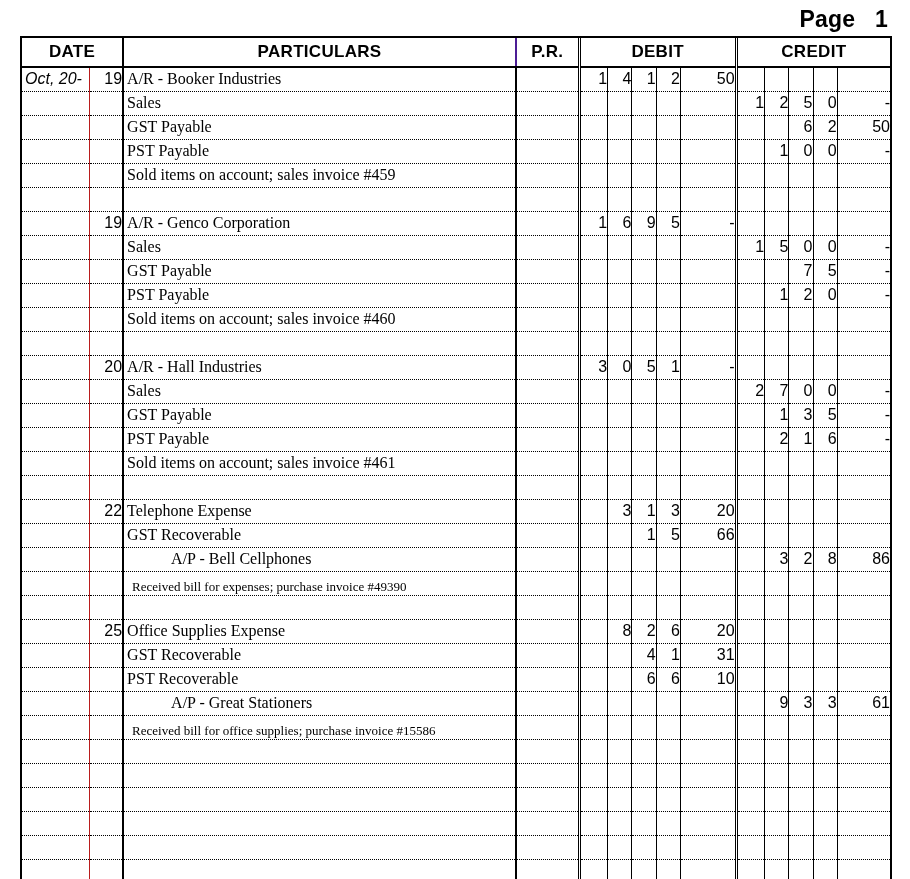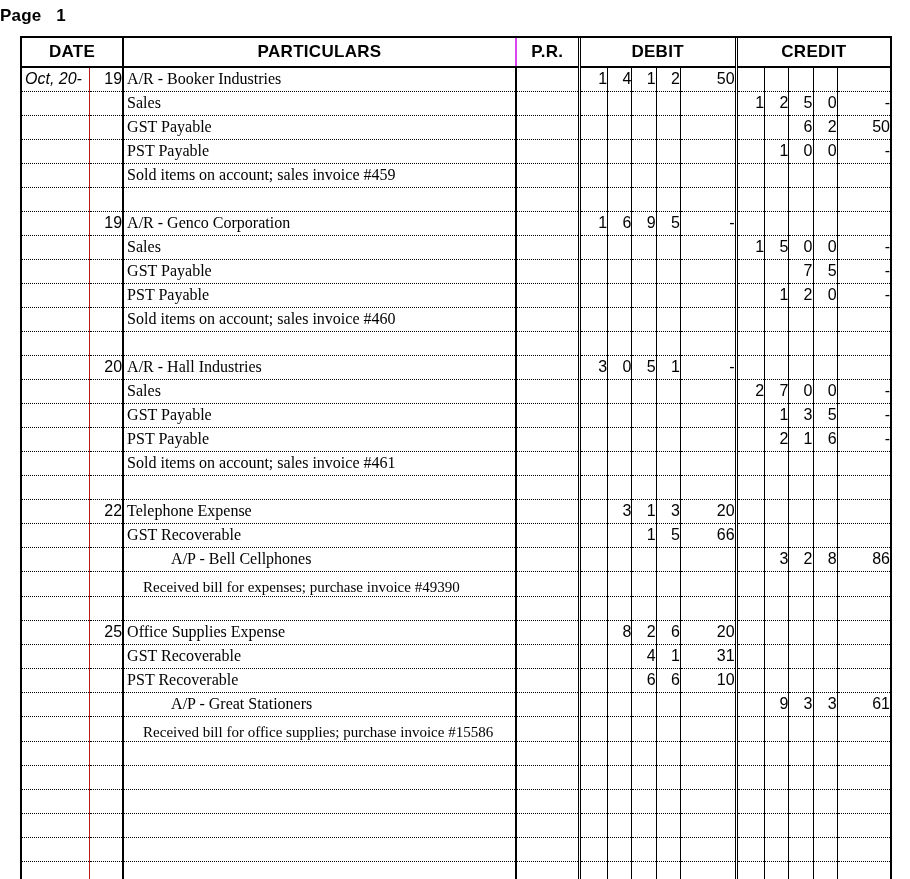--- a/index.html
+++ b/index.html
@@ -21,22 +21,22 @@
     height: 879px;
     box-sizing: border-box;
   }
 
   
   .page-label {
     position: absolute;
     left: 0;
     top: 6px;
     width: 888px;
-    text-align: left;
-    font-size: 17px;
+    text-align: right;
+    font-size: 23px;
     font-weight: bold;
     letter-spacing: 0.2px;
     white-space: pre;
   }
 
   
   .journal {
     position: absolute;
     left: 20px;
     top: 36px;
@@ -65,21 +65,21 @@
   
   thead th {
     height: 29px;
     font-size: 17px;
     font-weight: bold;
     text-align: center;
     border-bottom: 2px solid #000;
     letter-spacing: 0.3px;
   }
   thead th.h-date { border-right: 2px solid #000; }
-  thead th.h-part { border-right: 2px solid #d946ef; }
+  thead th.h-part { border-right: 2px solid #4c1d95; }
   thead th.h-pr   { border-right: 3px double #000; }
   thead th.h-deb  { border-right: 3px double #000; }
 
   
   tbody tr { height: 24px; }
 
   tbody td {
     height: 24px;
     border-bottom: 1px dotted #000;
   }
@@ -106,21 +106,21 @@
   td.k1 { width: 27px; border-right: 1px solid #000; }
   td.k2 { width: 23px; border-right: 1px solid #000; }
   td.k3 { width: 23px; border-right: 1px solid #000; }
   td.k4 { width: 23px; border-right: 1px solid #000; }
   td.k5 { width: 50px; }
 
   
   .p-txt { display: block; padding-left: 3px; font-family: Liberation Serif, serif; }
   .p-txt.lvl1 { }
   .p-txt.lvl2 { padding-left: 47px; }
-  .p-txt.small { font-size: 15px; padding-left: 19px; margin-top: 7px; }
+  .p-txt.small { font-size: 13px; padding-left: 8px; margin-top: 7px; }
 
   td.c-mon .m-txt { display: block; padding-left: 3px; }
 </style>
 </head>
 <body>
 
 <div class="page">
 
   <div class="page-label">Page   1</div>
 

